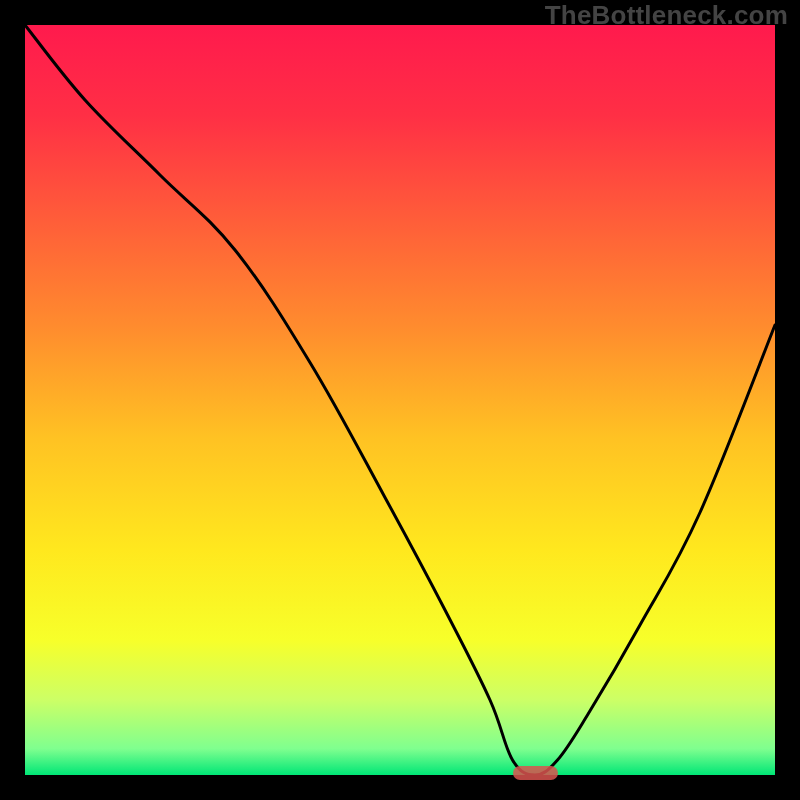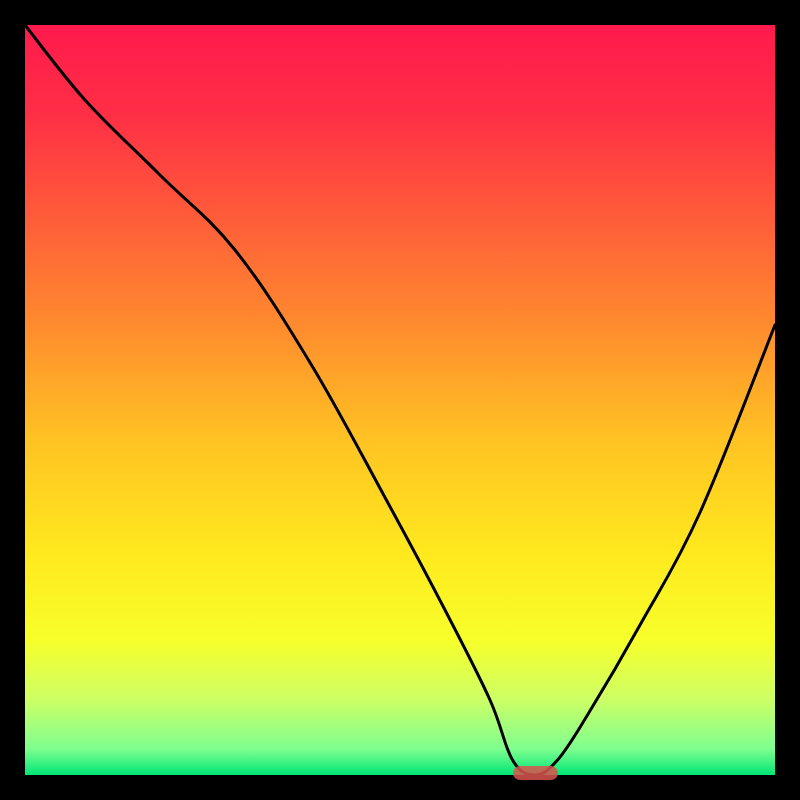--- a/index.html
+++ b/index.html
@@ -48,20 +48,21 @@
     border-radius: 7px;
     background: #d9534f;
     opacity: 0.85;
   }
 </style>
 </head>
 <body>
 
 <div class="frame">
 
+  <div class="watermark">TheBottleneck.com</div>
 
   <div class="plot">
     <svg id="plot-svg" viewBox="0 0 750 750" preserveAspectRatio="none">
       <defs>
         <linearGradient id="bg-grad" x1="0" y1="0" x2="0" y2="1">
             <stop offset="0%" stop-color="#ff1a4d"></stop>
             <stop offset="12%" stop-color="#ff2f45"></stop>
             <stop offset="25%" stop-color="#ff5a3a"></stop>
             <stop offset="40%" stop-color="#ff8b2e"></stop>
             <stop offset="55.00000000000001%" stop-color="#ffc223"></stop>

